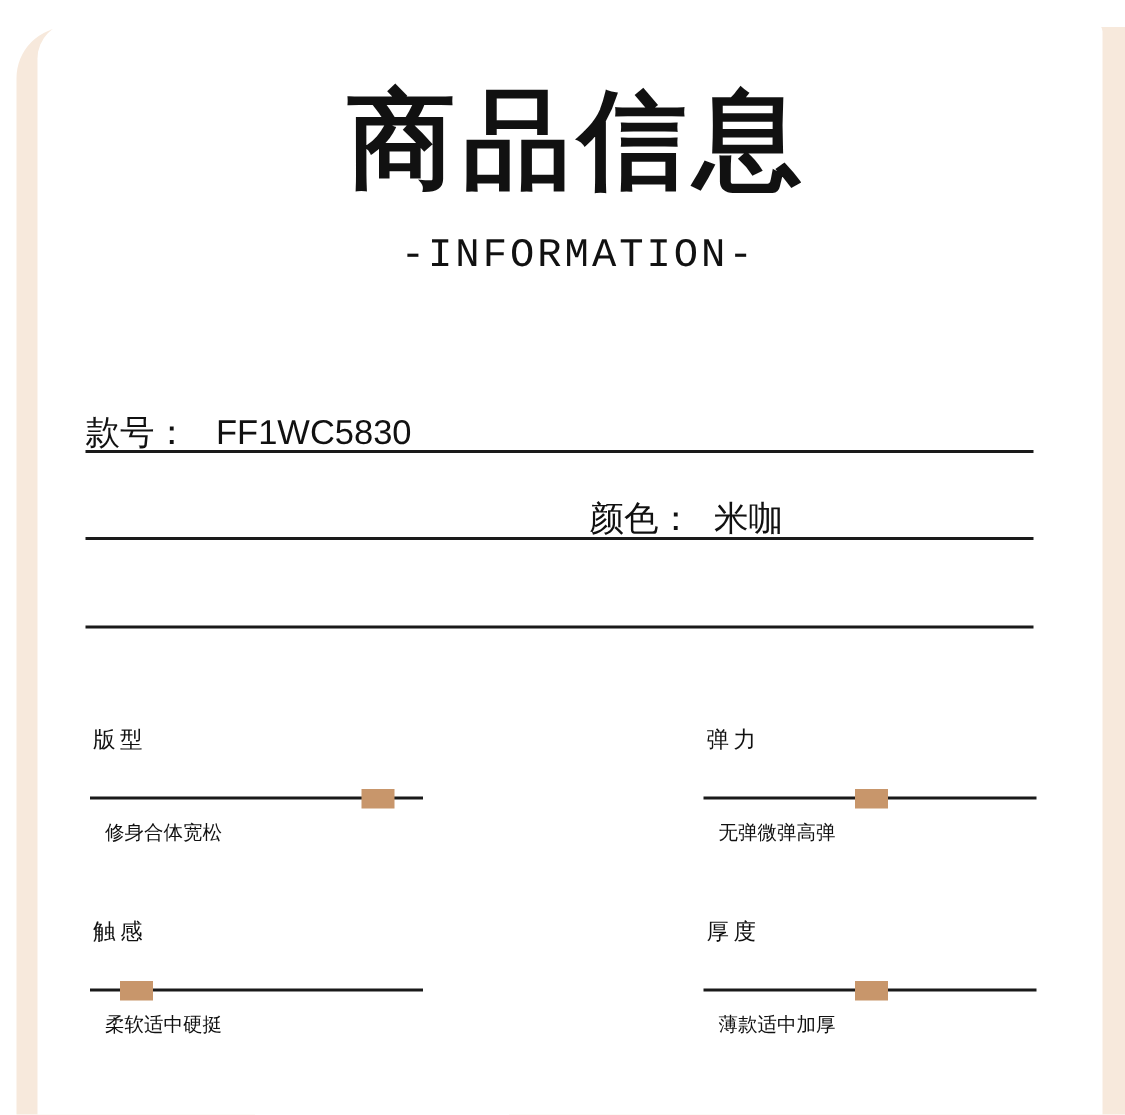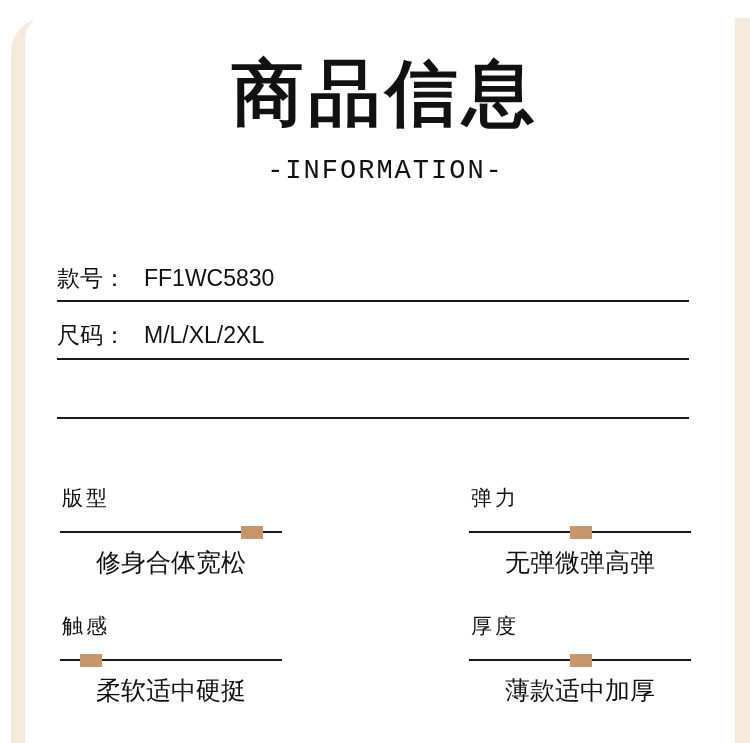--- a/index.html
+++ b/index.html
@@ -62,38 +62,38 @@
   }
   .info-row {
     position: absolute;
     left: 57px;
     height: 28px;
     font-size: 23px;
     line-height: 27px;
     white-space: nowrap;
     width: 632px;
   }
-  .info-row .field { position: absolute; left: 0; top: 4px; white-space: nowrap; }
+  .info-row .field { position: absolute; left: 0; top: 14px; white-space: nowrap; }
   .info-row .field.second { left: 336px; }
   .field-value { margin-left: 18px; }
   .divider {
     position: absolute;
     left: 57px;
     width: 632px;
     height: 2px;
     background: var(--line);
   }
   .attr-block {
     position: absolute;
     width: 222px;
   }
   .attr-label {
     position: absolute;
     left: 2px; top: 0;
-    font-size: 21px;
+    font-size: 15px;
     letter-spacing: 3px;
     white-space: nowrap;
     font-family: Liberation Mono, monospace;
   }
   .scale {
     position: absolute;
     left: 0; top: 42px;
     width: 222px; height: 13px;
   }
   .scale-line {
@@ -107,23 +107,23 @@
     top: 0;
     width: 22px; height: 13px;
     background: var(--marker);
     transform: translateX(-50%);
   }
   .options {
     position: absolute;
     left: 0; top: 62px;
     width: 222px;
     display: flex;
-    justify-content: center;
+    justify-content: flex-start;
     padding: 0 10px;
-    font-size: 25px;
+    font-size: 13px;
     white-space: nowrap;
   }
   .attr-tl { left: 60px;  top: 484px; }
   .attr-tr { left: 469px; top: 484px; }
   .attr-bl { left: 60px;  top: 612px; }
   .attr-br { left: 469px; top: 612px; }
 </style>
 </head>
 <body>
 
@@ -137,22 +137,22 @@
     <div class="subtitle">-INFORMATION-</div>
 
     <div class="info-row" style="top:261px">
       <div class="field">
         <span>款号：</span><span class="field-value">FF1WC5830</span>
       </div>
     </div>
     <div class="divider" style="top:300px"></div>
 
     <div class="info-row" style="top:318px">
-      <div class="field">
-        <span>尺码：</span><span class="field-value">M/L/XL/2XL</span>
+      <div class="field second">
+        <span>颜色：</span><span class="field-value" style="margin-left:14px">米咖</span>
       </div>
     </div>
     <div class="divider" style="top:358px"></div>
 
     <div class="divider" style="top:417px"></div>
 
     <div class="attr-block attr-tl">
       <div class="attr-label">版型</div>
       <div class="scale">
         <div class="scale-line"></div>

